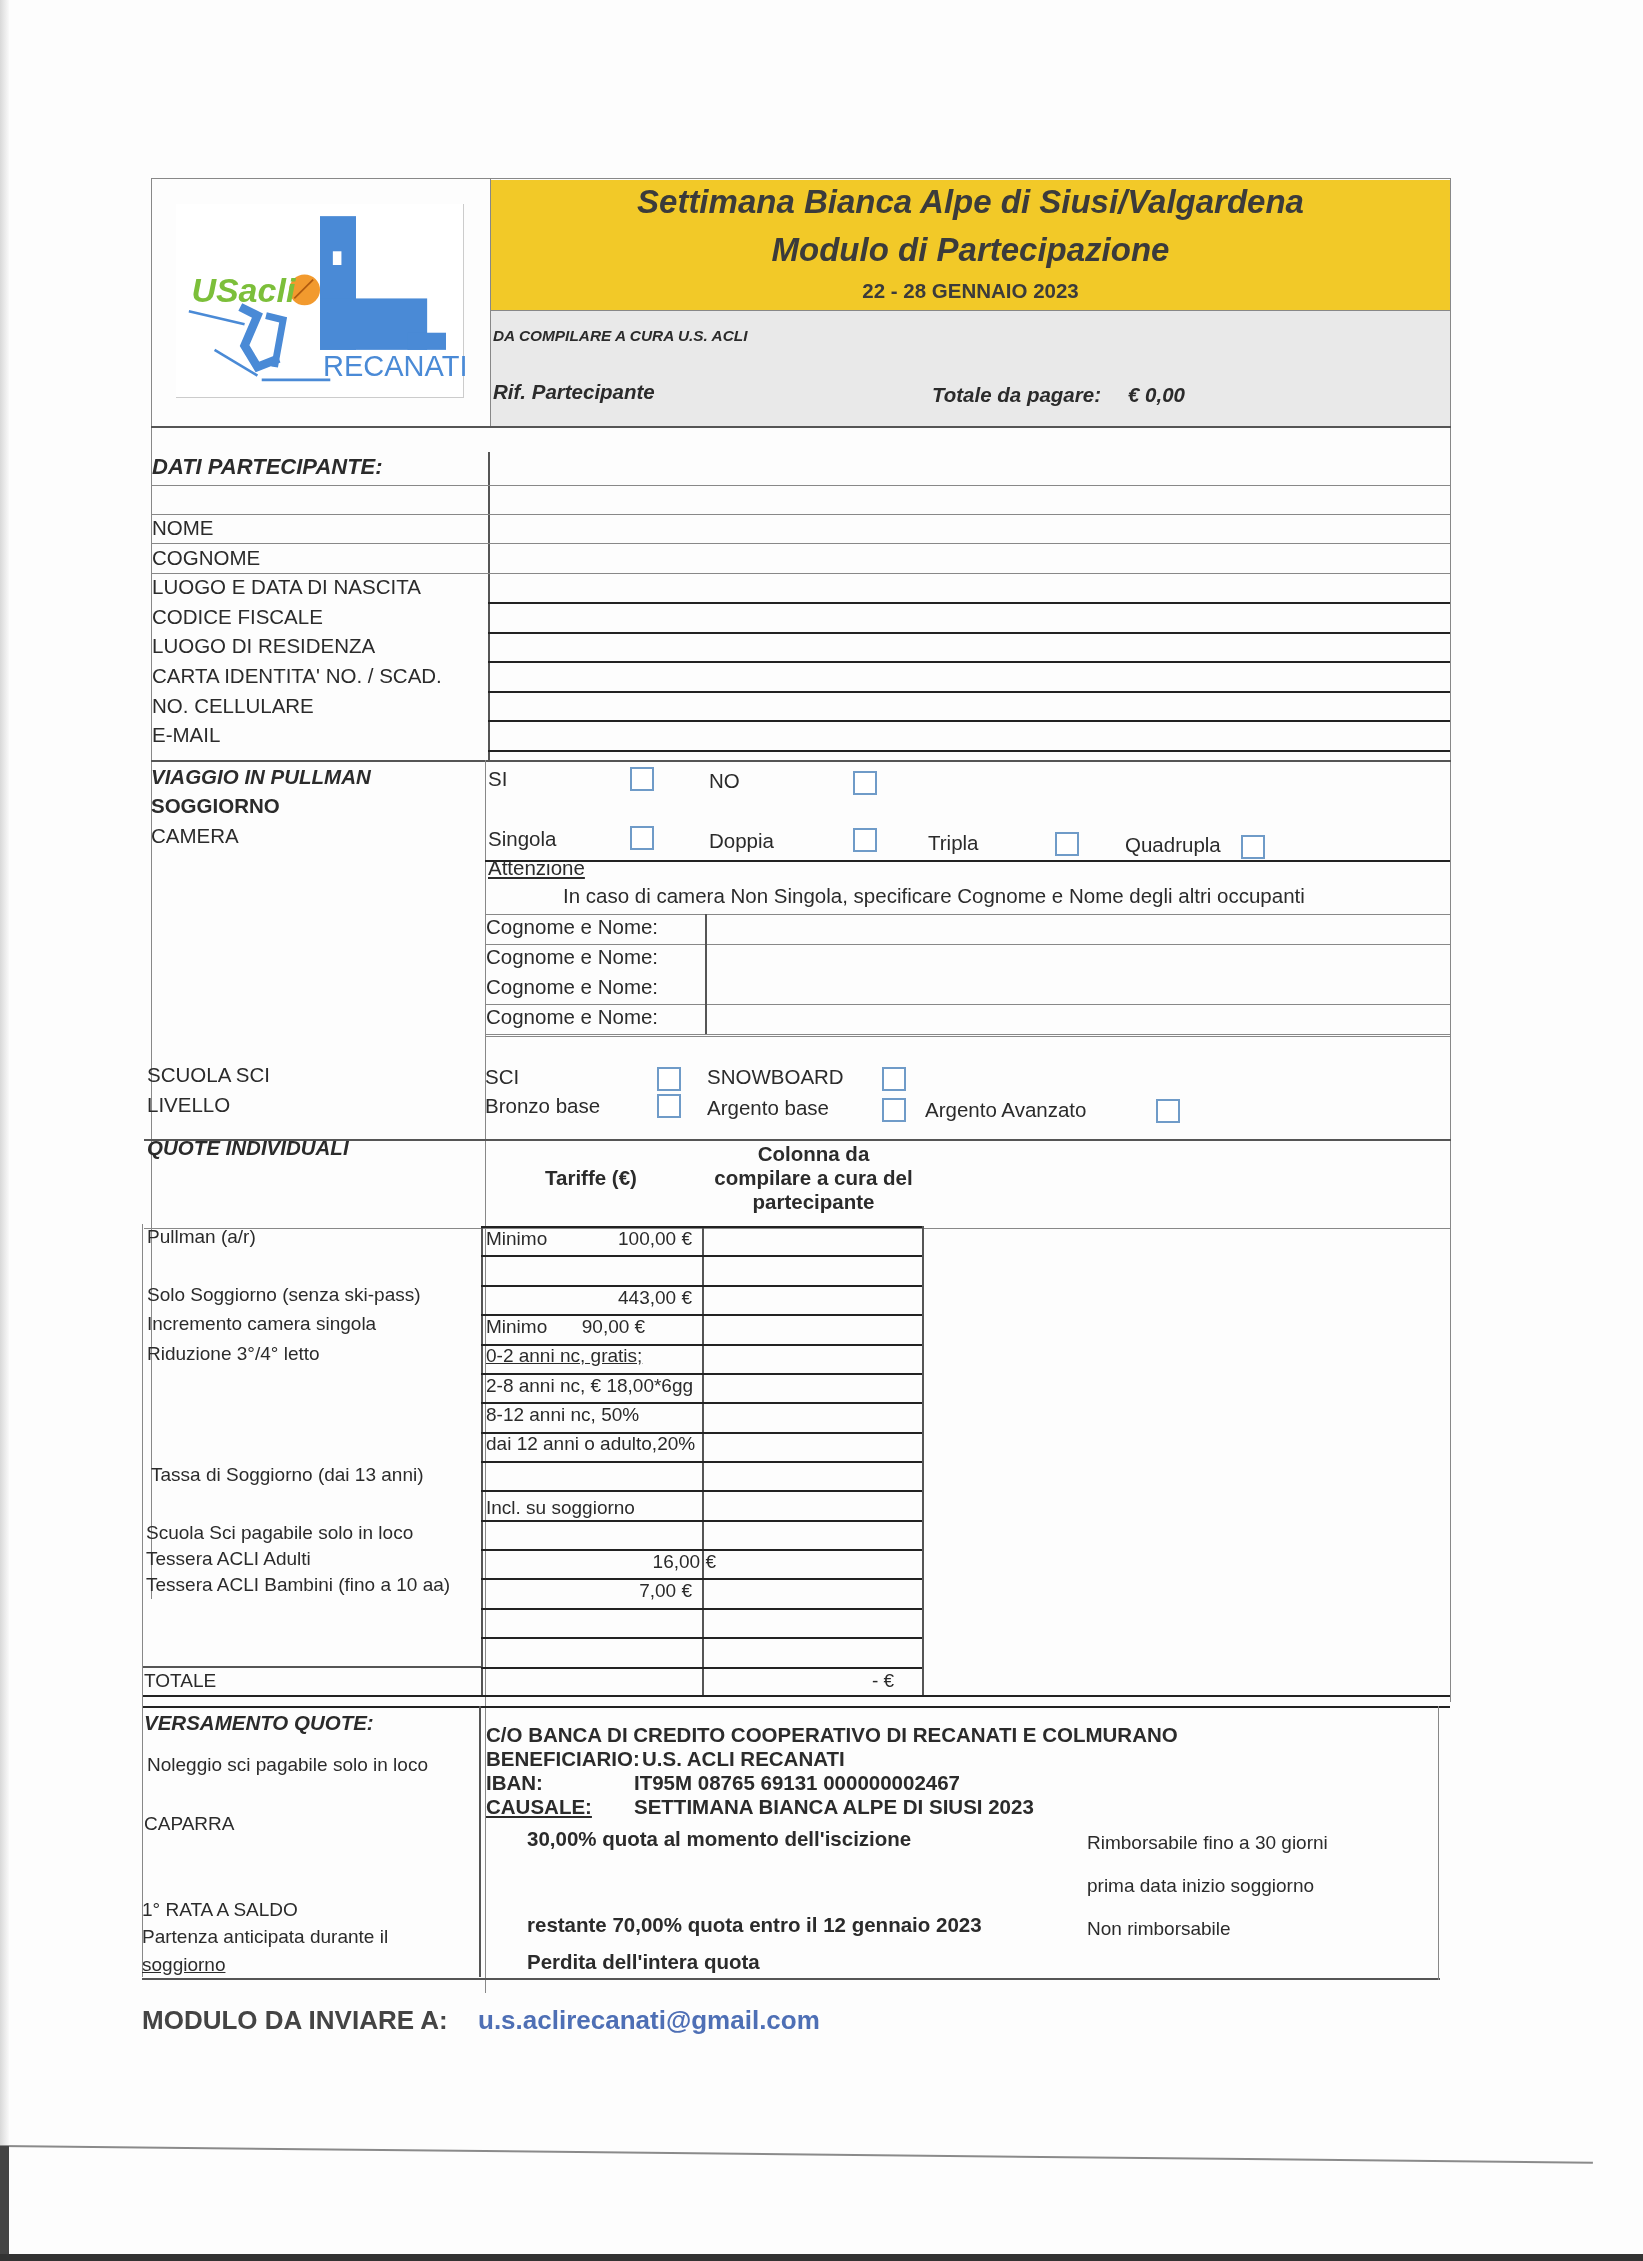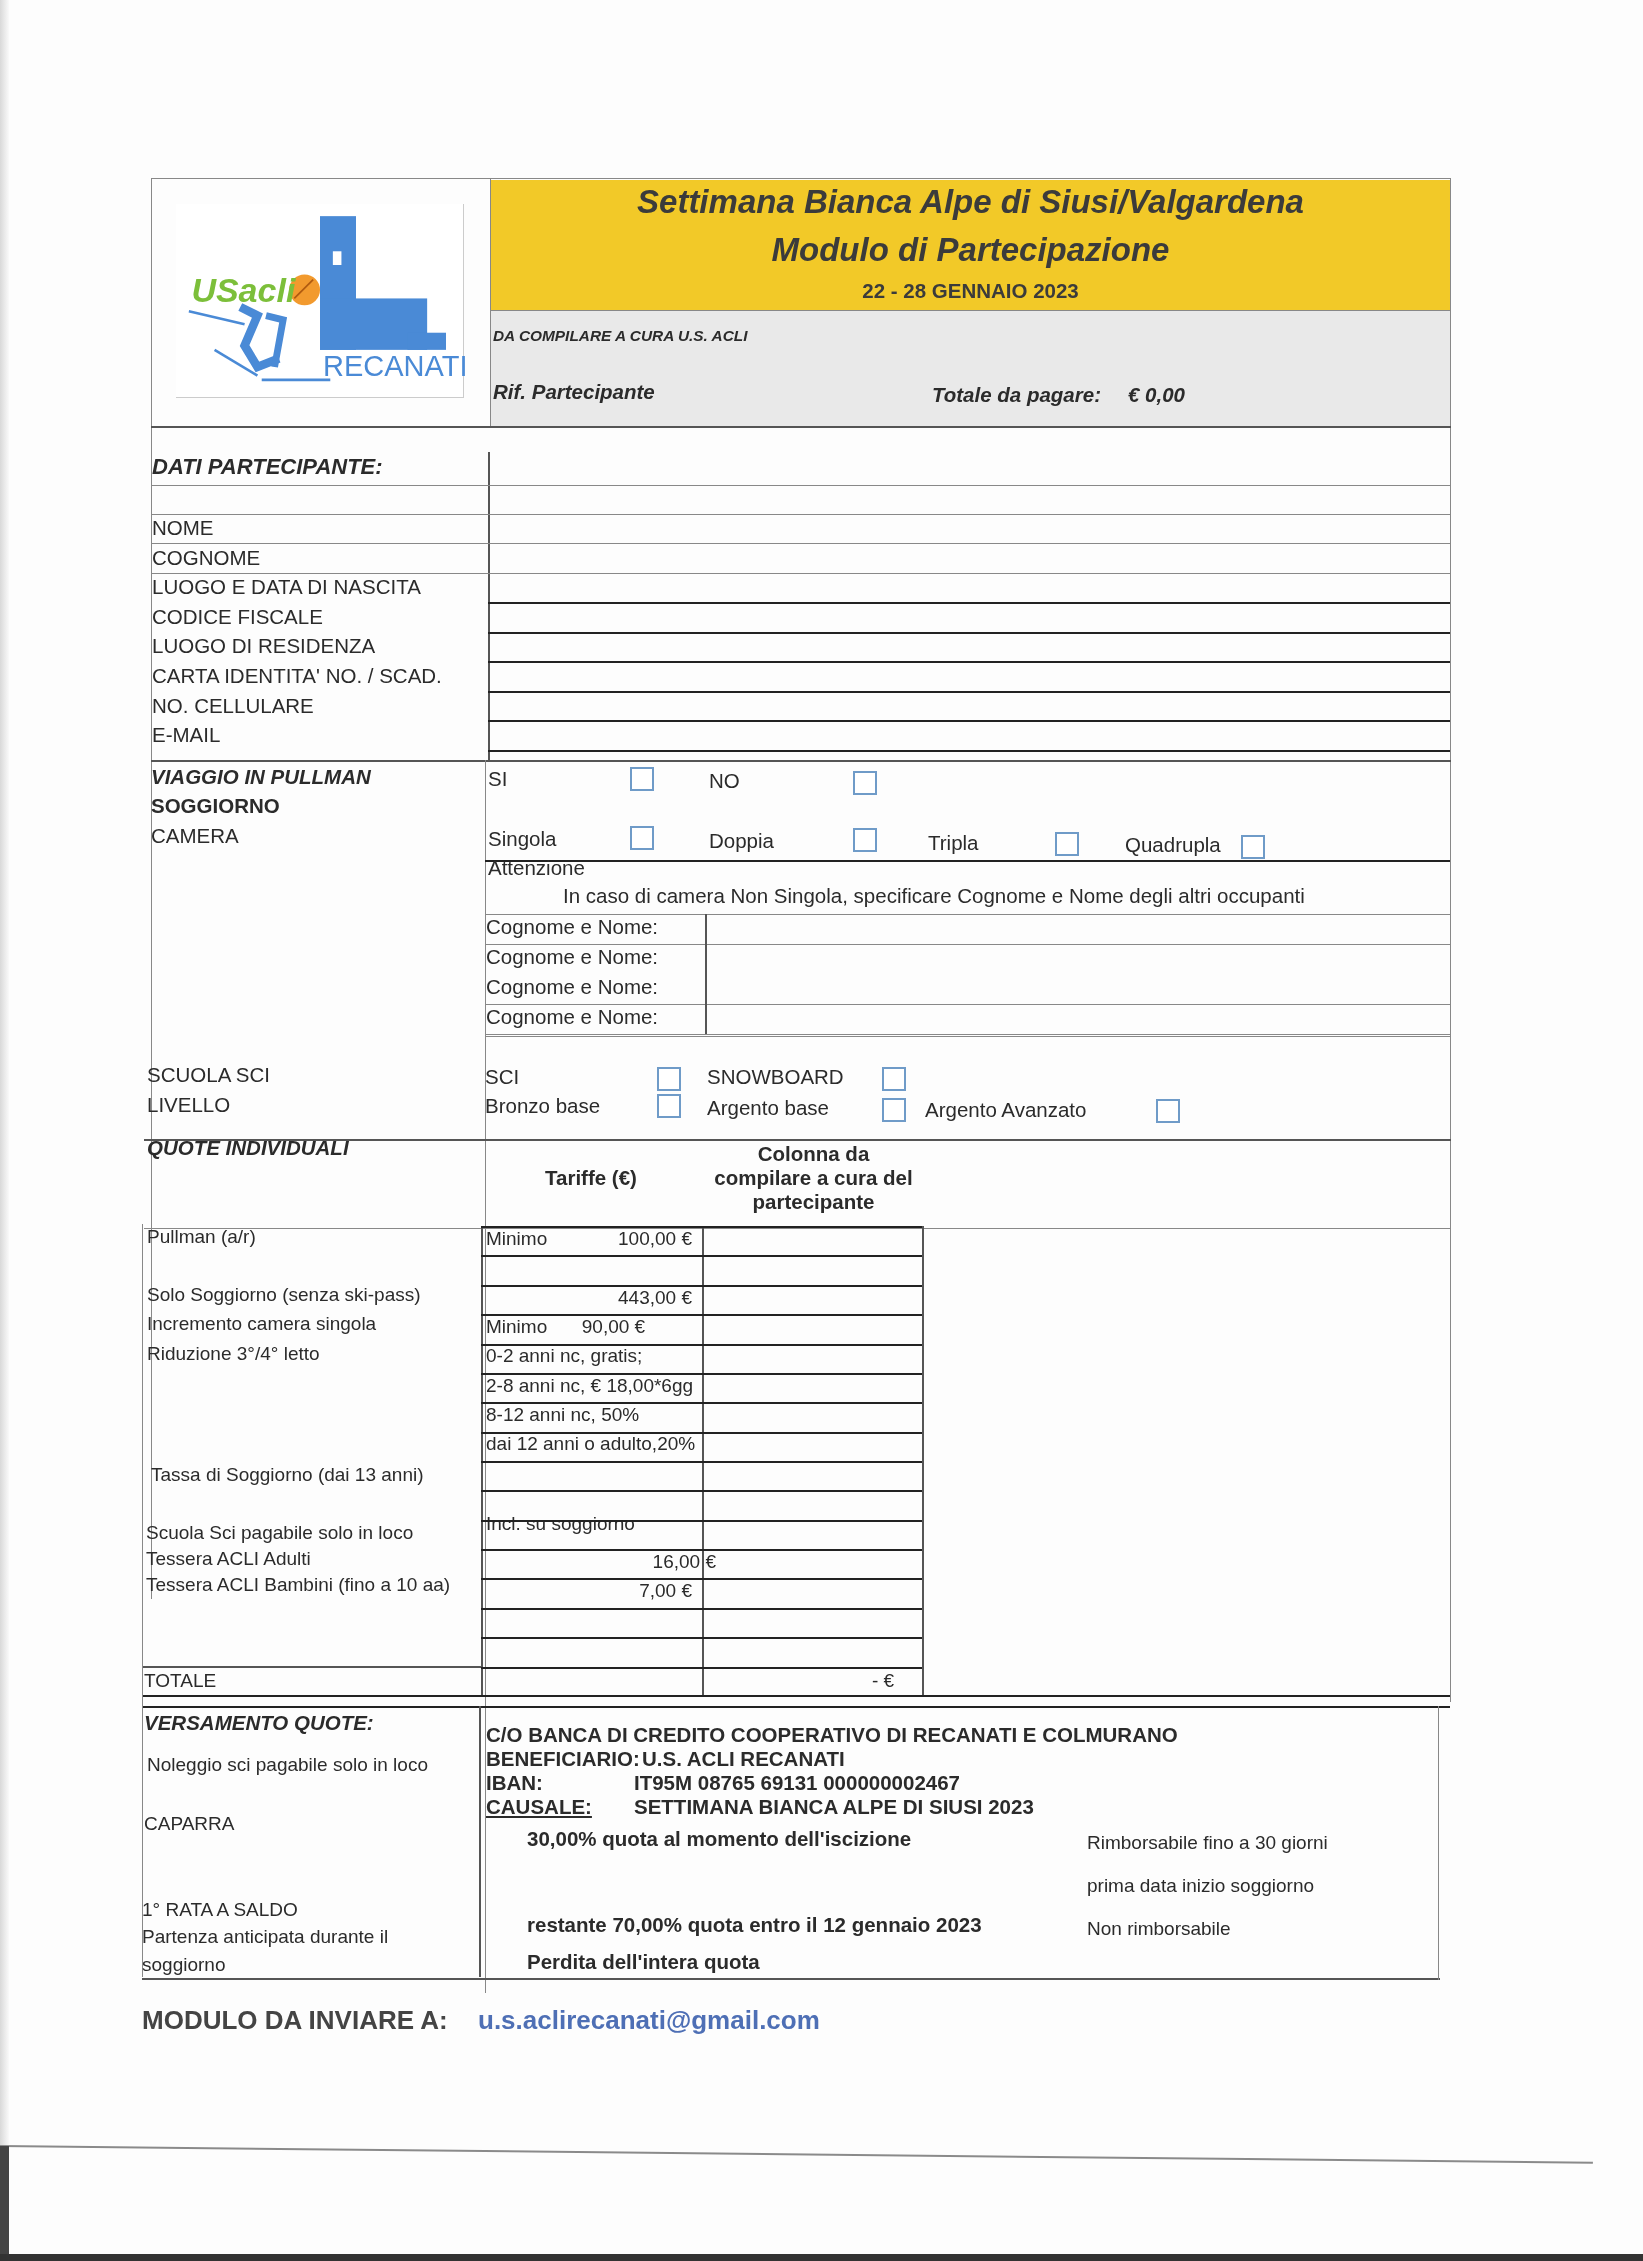--- a/index.html
+++ b/index.html
@@ -27,21 +27,21 @@
   
   .logo-box { position: absolute; left: 176px; top: 204px; width: 288px; height: 194px; background: #fff; border-right: 1.7px solid #ccc; border-bottom: 1.7px solid #ccc; }
   .title-band { position: absolute; left: 491px; top: 180px; width: 959px; height: 130px; background: #f2c928; }
   .gray-band { position: absolute; left: 491px; top: 310px; width: 959px; height: 116px; background: #e9e9e9; }
   .title1 { position: absolute; left: 491px; width: 959px; top: 183px; text-align: center; font-size: 33px; font-weight: bold; font-style: italic; color: #3b3b3b; }
   .title2 { position: absolute; left: 491px; width: 959px; top: 231px; text-align: center; font-size: 33px; font-weight: bold; font-style: italic; color: #3b3b3b; }
   .title3 { position: absolute; left: 491px; width: 959px; top: 279px; text-align: center; font-size: 20.5px; font-weight: bold; color: #3b3b3b; }
 
   .checkbox { position: absolute; width: 24px; height: 24px; border: 2.6px solid #6f9bc8; background: #fff; cursor: pointer; }
   .link { color: #4e6fb5; font-weight: bold; font-size: 26px; }
-  .underline { }
+  .underline { text-decoration: underline; }
 </style>
 </head>
 <body>
 
 <div class="page-bg"></div>
 <div class="scan-edge-left"></div>
 
 <div class="line-h thin" style="left:151px; top:178px; width:1300px;"></div>
 <div class="line-v thin" style="left:151px; top:178px; height:1421px;"></div>
 <div class="line-v thin" style="left:1450px; top:178px; height:1524px;"></div>
@@ -222,21 +222,21 @@
     <div class="abs" style="left: 705px; top: 1375px; width: 215px; height: 24px;"></div>
     <div class="line-h dark" style="left: 481px; top: 1402px; width: 441px;"></div>
     <span class="t t-sm" style="left: 486px; top: 1404px;">8-12 anni nc, 50%</span>
     <span class="t t-sm" style="left: 481px; width: 211px; text-align: right; top: 1404px;"></span>
     <div class="abs" style="left: 705px; top: 1405px; width: 215px; height: 24px;"></div>
     <div class="line-h dark" style="left: 481px; top: 1432px; width: 441px;"></div>
     <span class="t t-sm" style="left: 486px; top: 1433px;">dai 12 anni o adulto,20%</span>
     <span class="t t-sm" style="left: 481px; width: 211px; text-align: right; top: 1433px;"></span>
     <div class="abs" style="left: 705px; top: 1434px; width: 215px; height: 24px;"></div>
     <div class="line-h dark" style="left: 481px; top: 1461px; width: 441px;"></div>
-    <span class="t t-sm" style="left: 486px; top: 1497px; margin-top: 16px;">Incl. su soggiorno</span>
+    <span class="t t-sm" style="left: 486px; top: 1497px;">Incl. su soggiorno</span>
     <span class="t t-sm" style="left: 481px; width: 211px; text-align: right; top: 1463px;"></span>
     <div class="abs" style="left: 705px; top: 1464px; width: 215px; height: 24px;"></div>
     <div class="line-h dark" style="left: 481px; top: 1490px; width: 441px;"></div>
     <span class="t t-sm" style="left: 486px; top: 1492px;"></span>
     <span class="t t-sm" style="left: 481px; width: 211px; text-align: right; top: 1492px;"></span>
     <div class="abs" style="left: 705px; top: 1493px; width: 215px; height: 24px;"></div>
     <div class="line-h dark" style="left: 481px; top: 1520px; width: 441px;"></div>
     <span class="t t-sm" style="left: 486px; top: 1521px;"></span>
     <span class="t t-sm" style="left: 481px; width: 211px; text-align: right; top: 1521px;"></span>
     <div class="abs" style="left: 705px; top: 1522px; width: 215px; height: 24px;"></div>

